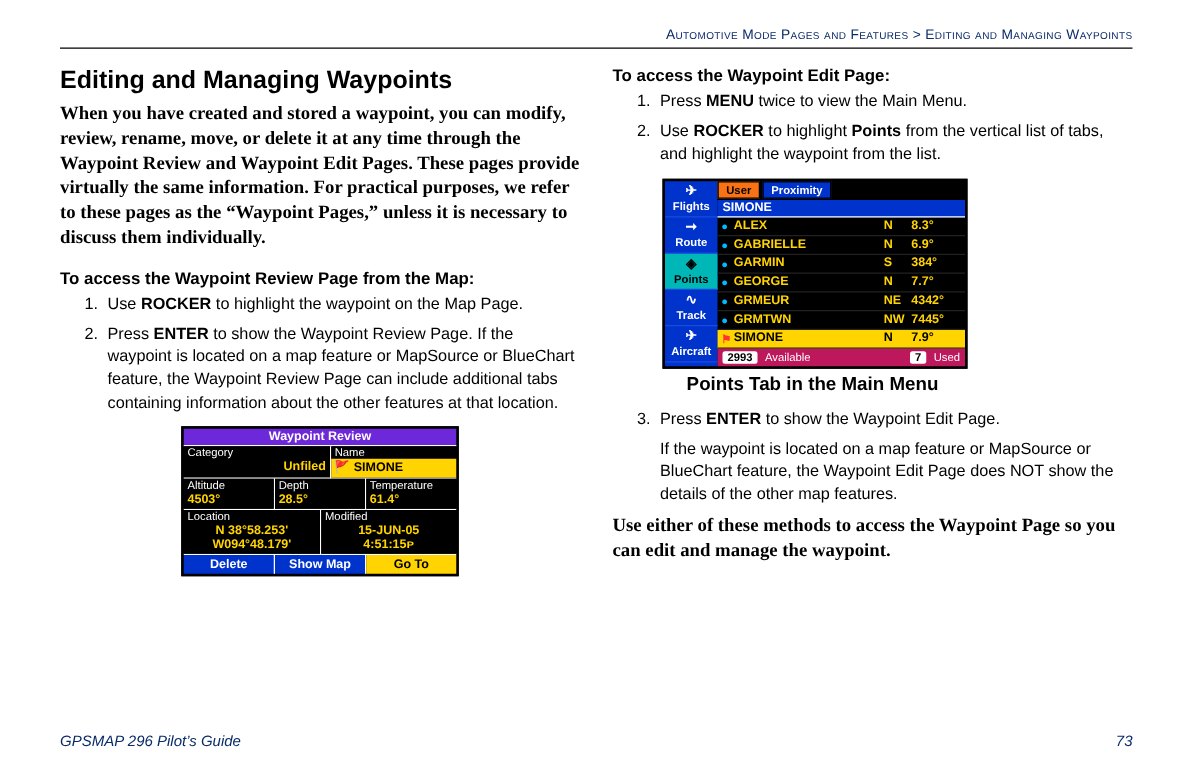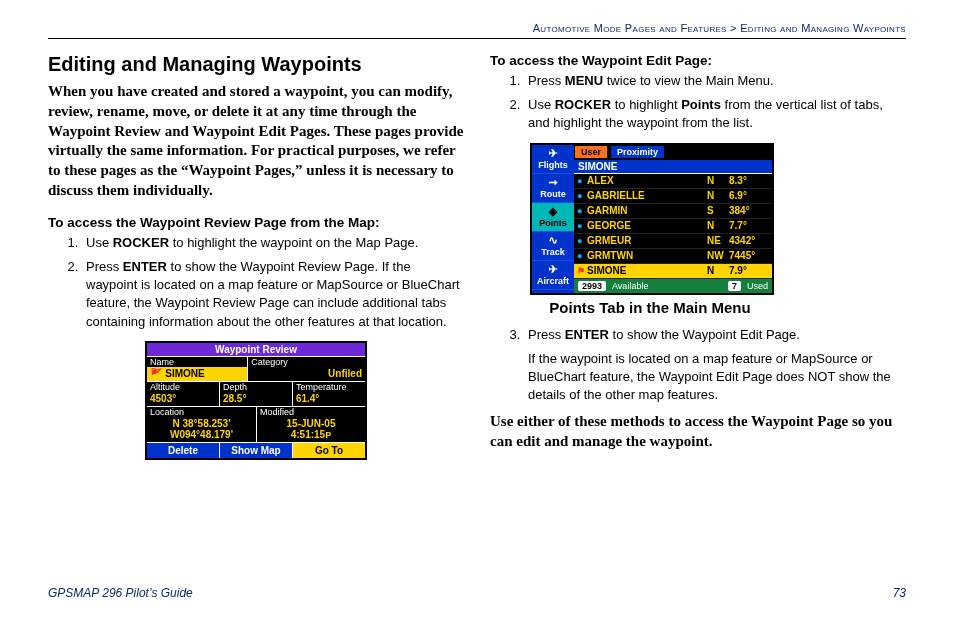--- a/index.html
+++ b/index.html
@@ -227,21 +227,21 @@
   .pt-row .dot.red { color: #f33; }
   .pt-row .nm { flex: 1; color: #ffd400; }
   .pt-row .dir { width: 22px; color: #ffd400; }
   .pt-row .dist { width: 40px; text-align: left; color: #ffd400; }
   .pt-row.sel { background: #ffd400; }
   .pt-row.sel .nm, .pt-row.sel .dir, .pt-row.sel .dist { color: #000; }
   .pt-status {
     display: flex;
     gap: 6px;
     align-items: center;
-    background: #15803d;
+    background: #be185d;
     padding: 2px 4px;
     font-size: 9px;
     color: #fff;
   }
   .pt-box {
     background: #fff;
     color: #000;
     padding: 0 4px;
     font-weight: bold;
     border-radius: 2px;
@@ -264,27 +264,27 @@
 
       <div class="proc-heading">To access the Waypoint Review Page from the Map:</div>
       <ol class="steps">
         <li><span>Use </span><b class="kw">ROCKER</b><span> to highlight the waypoint on the Map Page.</span></li>
         <li><span>Press </span><b class="kw">ENTER</b><span> to show the Waypoint Review Page. If the waypoint is located on a map feature or MapSource or BlueChart feature, the Waypoint Review Page can include additional tabs containing information about the other features at that location.</span></li>
       </ol>
 
       <div class="fig-review">
         <div class="wr-title">Waypoint Review</div>
         <div class="wr-row">
+          <div class="wr-cell" style="flex:1">
+            <div class="wr-label">Category</div>
+            <div class="wr-value" style="text-align:right">Unfiled</div>
+          </div>
           <div class="wr-cell" style="width:46%">
             <div class="wr-label">Name</div>
             <div class="wr-value selected">🚩 <span>SIMONE</span></div>
-          </div>
-          <div class="wr-cell" style="flex:1">
-            <div class="wr-label">Category</div>
-            <div class="wr-value" style="text-align:right">Unfiled</div>
           </div>
         </div>
         <div class="wr-row">
           <div class="wr-cell" style="width:33%">
             <div class="wr-label">Altitude</div>
             <div class="wr-value">4503°</div>
           </div>
           <div class="wr-cell" style="width:33%">
             <div class="wr-label">Depth</div>
             <div class="wr-value">28.5°</div>

